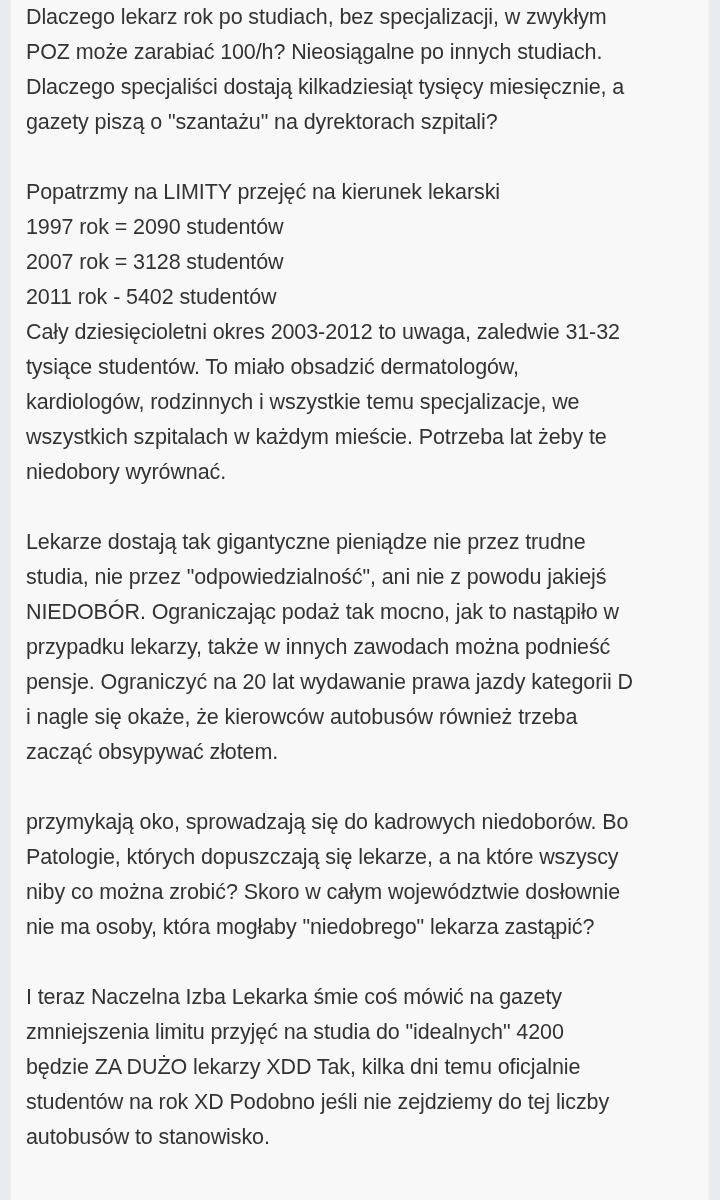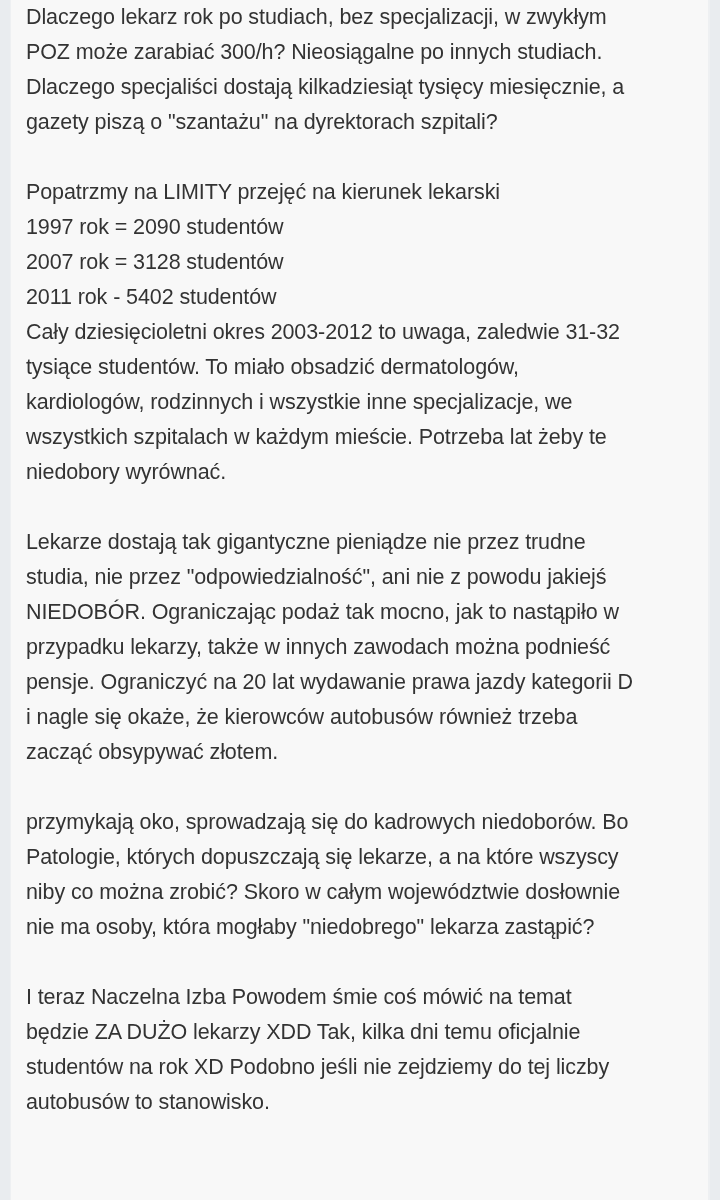--- a/index.html
+++ b/index.html
@@ -43,34 +43,34 @@
     }
   </style>
 </head>
 <body>
 
 <div class="card">
   <div class="post-body">
 
     <div>
       <span class="line">Dlaczego lekarz rok po studiach, bez specjalizacji, w zwykłym</span>
-      <span class="line">POZ może zarabiać 300/h? Nieosiągalne po innych studiach.</span>
+      <span class="line">POZ może zarabiać 100/h? Nieosiągalne po innych studiach.</span>
       <span class="line">Dlaczego specjaliści dostają kilkadziesiąt tysięcy miesięcznie, a</span>
       <span class="line">gazety piszą o "szantażu" na dyrektorach szpitali?</span>
     </div>
     <span class="blank"></span>
 
     <div>
       <span class="line">Popatrzmy na LIMITY przejęć na kierunek lekarski</span>
       <span class="line">1997 rok = 2090 studentów</span>
       <span class="line">2007 rok = 3128 studentów</span>
       <span class="line">2011 rok - 5402 studentów</span>
       <span class="line">Cały dziesięcioletni okres 2003-2012 to uwaga, zaledwie 31-32</span>
       <span class="line">tysiące studentów. To miało obsadzić dermatologów,</span>
-      <span class="line">kardiologów, rodzinnych i wszystkie inne specjalizacje, we</span>
+      <span class="line">kardiologów, rodzinnych i wszystkie temu specjalizacje, we</span>
       <span class="line">wszystkich szpitalach w każdym mieście. Potrzeba lat żeby te</span>
       <span class="line">niedobory wyrównać.</span>
     </div>
     <span class="blank"></span>
 
     <div>
       <span class="line">Lekarze dostają tak gigantyczne pieniądze nie przez trudne</span>
       <span class="line">studia, nie przez "odpowiedzialność", ani nie z powodu jakiejś</span>
       <span class="line">NIEDOBÓR. Ograniczając podaż tak mocno, jak to nastąpiło w</span>
       <span class="line">przypadku lekarzy, także w innych zawodach można podnieść</span>
@@ -82,20 +82,21 @@
 
     <div>
       <span class="line">przymykają oko, sprowadzają się do kadrowych niedoborów. Bo</span>
       <span class="line">Patologie, których dopuszczają się lekarze, a na które wszyscy</span>
       <span class="line">niby co można zrobić? Skoro w całym województwie dosłownie</span>
       <span class="line">nie ma osoby, która mogłaby "niedobrego" lekarza zastąpić?</span>
     </div>
     <span class="blank"></span>
 
     <div>
-      <span class="line">I teraz Naczelna Izba Powodem śmie coś mówić na temat</span>
+      <span class="line">I teraz Naczelna Izba Lekarka śmie coś mówić na gazety</span>
+      <span class="line">zmniejszenia limitu przyjęć na studia do "idealnych" 4200</span>
       <span class="line">będzie ZA DUŻO lekarzy XDD Tak, kilka dni temu oficjalnie</span>
       <span class="line">studentów na rok XD Podobno jeśli nie zejdziemy do tej liczby</span>
       <span class="line">autobusów to stanowisko.</span>
     </div>
 
   </div>
 </div>
 
 </body></html>

